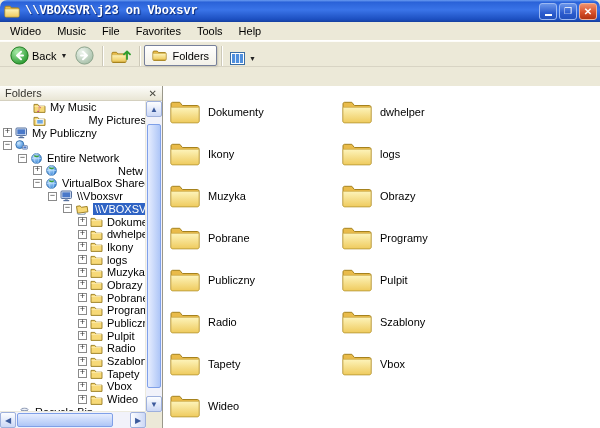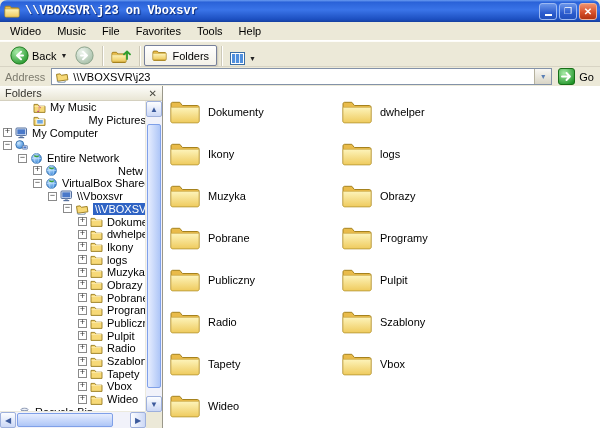--- a/index.html
+++ b/index.html
@@ -198,44 +198,20 @@
           <rect x="0.5" y="0.5" width="14" height="12" fill="#fff" stroke="#3a6ea5"></rect>
           <rect x="2" y="2" width="3.2" height="9" fill="#4f8fdd"></rect>
           <rect x="6" y="2" width="3.2" height="9" fill="#4f8fdd"></rect>
           <rect x="10" y="2" width="3" height="9" fill="#4f8fdd"></rect>
         </svg>
       </span>
       <span class="drop-arrow">▼</span>
     </span>
   </div>
 
-  <div class="addressbar">
-    <span class="addr-label">Address</span>
-    <span class="addr-input">
-      <span style="display:flex" id="addr-icon">
-          <svg width="14" height="12" viewBox="0 0 14 12">
-            <g transform="rotate(-8 7 5)">
-              <path d="M1.8 2.6h3.5l1.3 1.6h5.7v5.4H1.8z" fill="#f7d977" stroke="#997c20" stroke-width="0.9" stroke-linejoin="round"></path>
-            </g>
-            <path d="M2 10c2.7 1.7 6.2 1.7 8.8 0l-1 1.6H3z" fill="#b9cad9" stroke="#7e95a8" stroke-width="0.5"></path>
-          </svg>
-        </span>
-      <span class="addr-value">\\VBOXSVR\j23</span>
-      <span class="addr-drop">▾</span>
-    </span>
-    <span class="go-area">
-      <span style="display:flex">
-        <svg width="17" height="17" viewBox="0 0 17 17">
-          <rect x="0.5" y="0.5" width="16" height="16" rx="2.5" fill="url(#greeng)" stroke="#186e18"></rect>
-          <path d="M4 8.5 h7 M8.5 5 l3.4 3.5 -3.4 3.5" stroke="#fff" stroke-width="2" fill="none" stroke-linecap="round" stroke-linejoin="round"></path>
-        </svg>
-      </span>
-      <span>Go</span>
-    </span>
-  </div>
 
   <div class="content">
     <div class="left-panel">
       <div class="panel-header">
         <span>Folders</span>
         <span class="panel-close">✕</span>
       </div>
       <div class="tree-viewport" id="tree">
           <div class="tree-row" style="padding-left: 33px;">
             <span class="tree-icon">
@@ -260,21 +236,21 @@
           <div class="tree-row" style="padding-left: 3px;">
             <span class="expander">+</span>
             <span class="tree-icon">
               <svg width="13" height="12" viewBox="0 0 13 12">
                 <rect x="1" y="1" width="10.5" height="7.5" rx="1" fill="#dce6f5" stroke="#55709e"></rect>
                 <rect x="2.3" y="2.3" width="7.9" height="5" fill="#4a79c9"></rect>
                 <rect x="4.8" y="8.7" width="3" height="1.2" fill="#8ba0c0"></rect>
                 <rect x="3.4" y="10" width="5.8" height="1.2" fill="#55709e"></rect>
               </svg>
             </span>
-            <span class="tree-label">My Computer</span>
+            <span class="tree-label">My Publiczny</span>
           </div>
           <div class="tree-row" style="padding-left: 3px;">
             <span class="expander">−</span>
             <span class="tree-icon">
               <svg width="13" height="11" viewBox="0 0 13 11">
                 <circle cx="4.8" cy="4.6" r="4" fill="url(#globeg)" stroke="#1d5c9c" stroke-width="0.7"></circle>
                 <rect x="7.4" y="5.6" width="5" height="3.6" rx="0.5" fill="#dce6f5" stroke="#55709e" stroke-width="0.7"></rect>
                 <rect x="8.4" y="6.5" width="3" height="1.8" fill="#4a79c9"></rect>
               </svg>
             </span>

